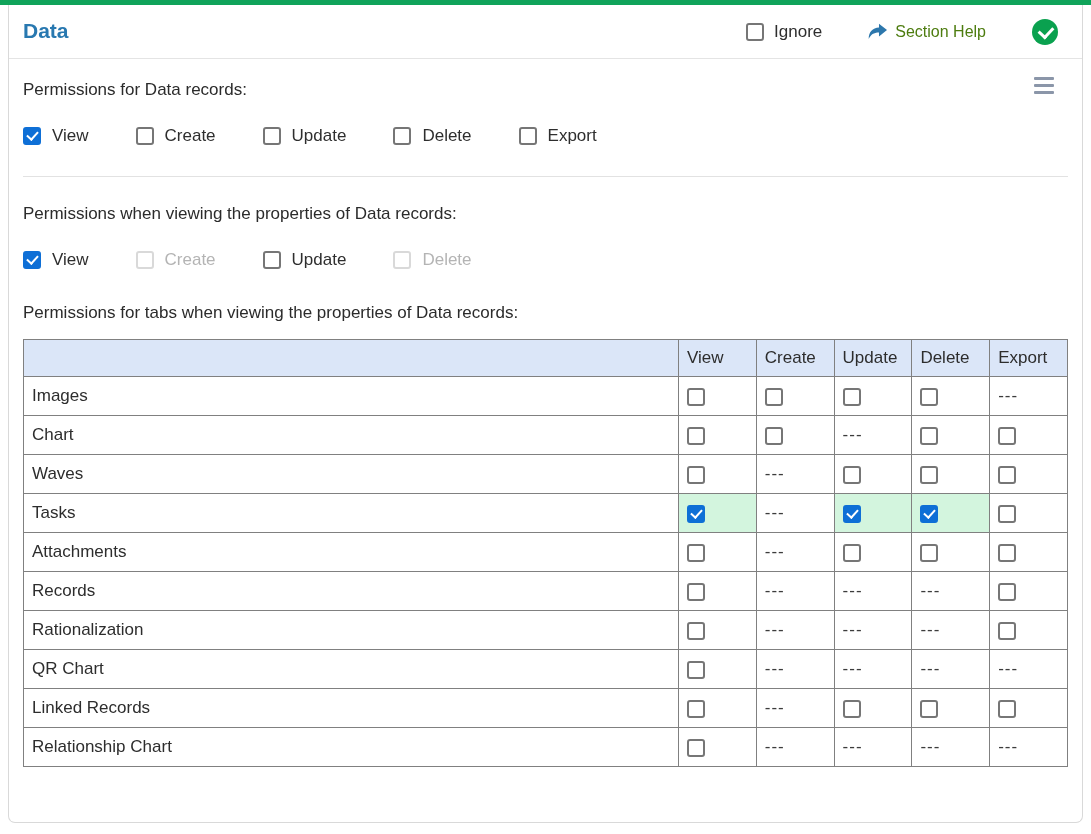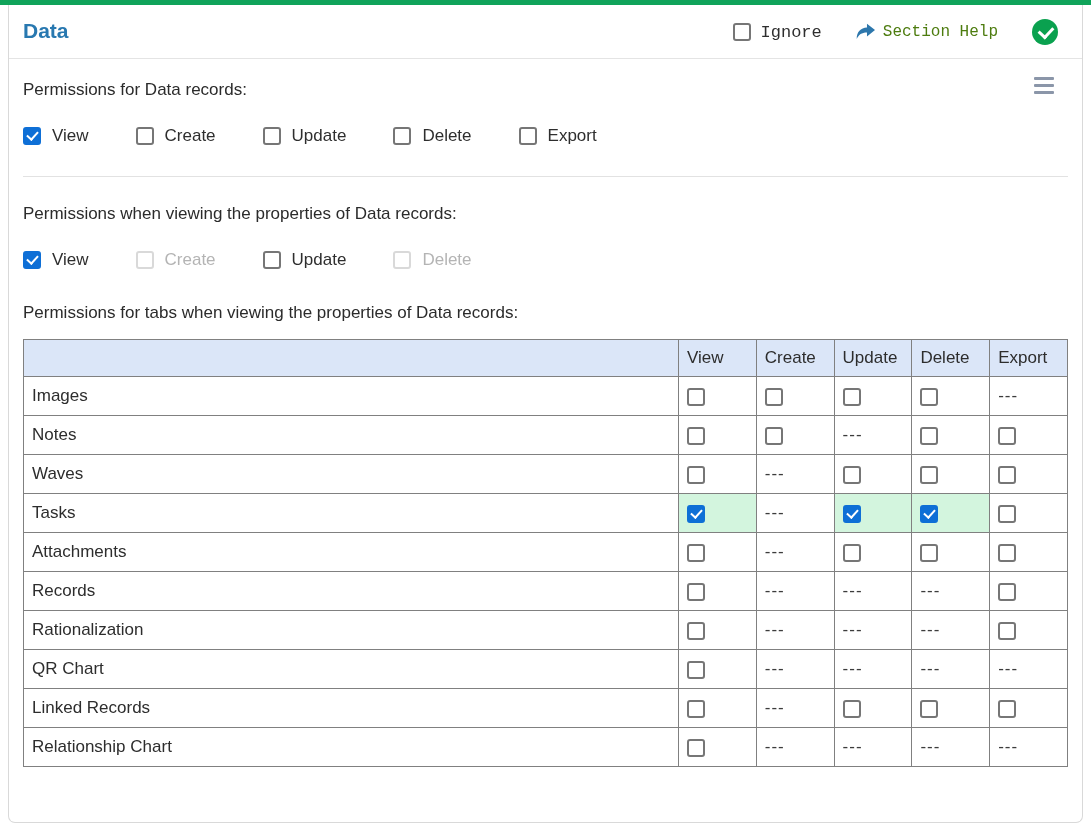--- a/index.html
+++ b/index.html
@@ -22,21 +22,21 @@
   }
   
   .panel-header {
     display: flex;
     justify-content: space-between;
     align-items: flex-start;
     padding: 14px 24px 13px 14px;
     border-bottom: 1px solid #e4e4e4;
   }
   .panel-title { font-size: 21px; font-weight: bold; color: #2878b0; }
-  .header-right { display: flex; align-items: center; gap: 34px; font-family: Liberation Mono, monospace; }
+  .header-right { display: flex; align-items: center; gap: 46px; }
   .ignore-wrap { display: flex; align-items: center; gap: 10px; cursor: pointer; }
   .help-link { display: flex; align-items: center; gap: 7px; color: #4d7c0f; font-size: 16px; cursor: pointer; text-decoration: none; }
   .help-arrow { width: 20px; height: 18px; display: inline-block; }
   .help-arrow svg { display: block; width: 100%; height: 100%; fill: #2d77ac; }
   .status-circle {
     width: 26px; height: 26px; border-radius: 50%;
     background: #0aa14f; position: relative; display: inline-block;
   }
   .status-circle::after {
     content: ""; position: absolute; left: 9px; top: 5px;
@@ -201,21 +201,21 @@
       <tbody id="perm-body">
           <tr>
             <td>Images</td>
             <td><span class="cb"></span></td>
             <td><span class="cb"></span></td>
             <td><span class="cb"></span></td>
             <td><span class="cb"></span></td>
             <td class="na">---</td>
           </tr>
           <tr>
-            <td>Notes</td>
+            <td>Chart</td>
             <td><span class="cb"></span></td>
             <td><span class="cb"></span></td>
             <td class="na">---</td>
             <td><span class="cb"></span></td>
             <td><span class="cb"></span></td>
           </tr>
           <tr>
             <td>Waves</td>
             <td><span class="cb"></span></td>
             <td class="na">---</td>

